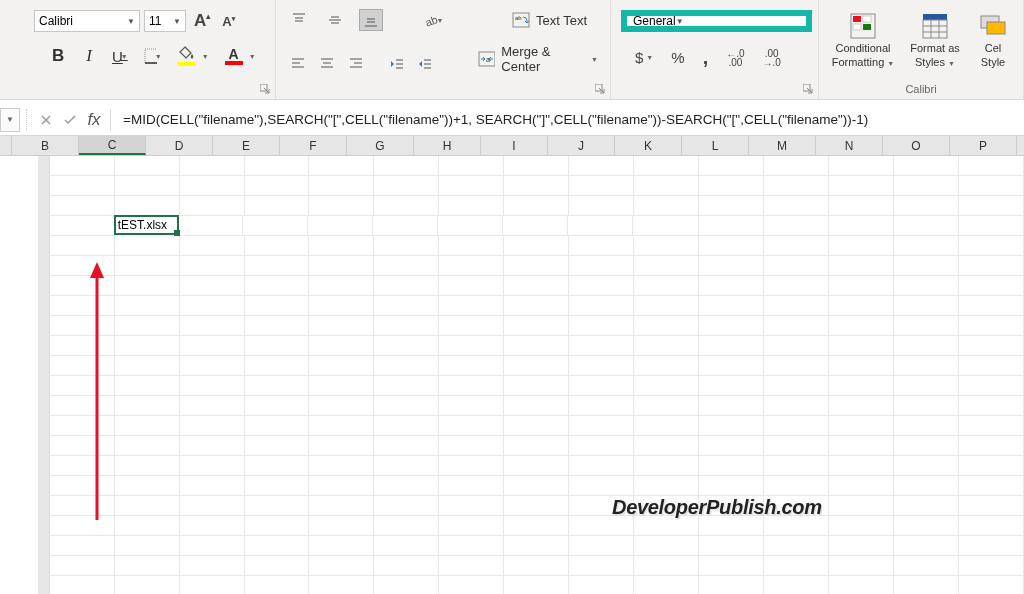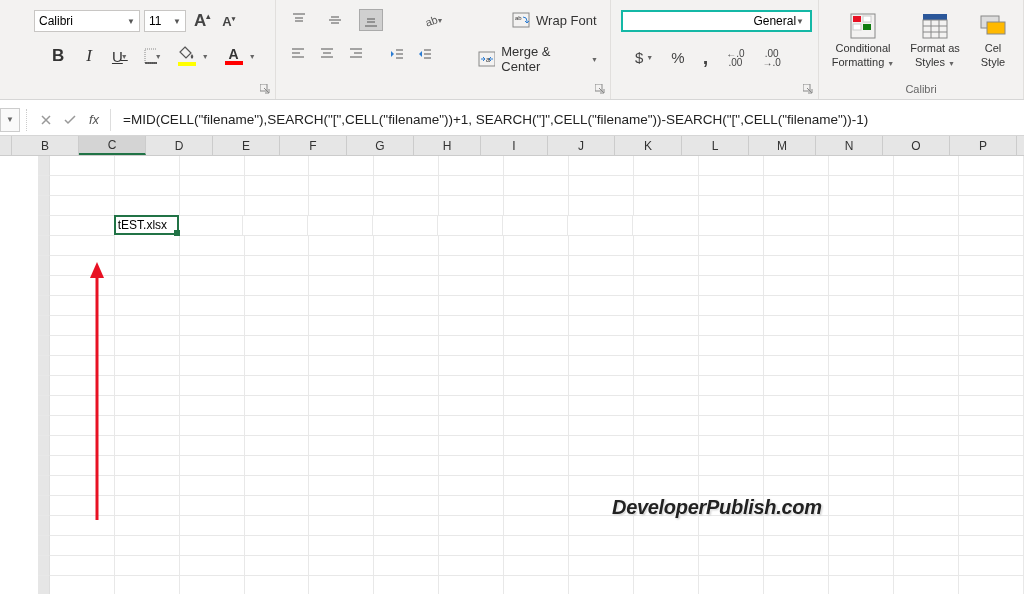--- a/index.html
+++ b/index.html
@@ -29,41 +29,41 @@
 .mini-dd { font-size: 7px; color: #666; margin-left: -2px; }
 .btn-border { width: 18px; height: 18px; display:flex; align-items:center; justify-content:center; }
 .btn-fill { display:flex; flex-direction: column; align-items:center; padding: 0 2px;}
 .fill-swatch { width: 18px; height: 4px; background: #ffff00; }
 .btn-fontcolor { display:flex; flex-direction: column; align-items:center; padding: 0 2px;}
 .fontcolor-swatch { width: 18px; height: 4px; background: #ff0000; }
 .a-letter { font-size: 14px; font-weight: 600; color: #333; line-height: 14px; }
 .bucket { font-size: 14px; line-height: 14px; }
 
 .align-row1 { display:flex; align-items:center; gap: 14px; margin-top: 4px; padding-left: 6px; }
-.align-row2 { display:flex; align-items:flex-start; gap: 8px; margin-top: 14px; padding-left: 6px; }
+.align-row2 { display:flex; align-items:flex-end; gap: 8px; margin-top: 14px; padding-left: 6px; }
 .align-btn { width: 22px; height: 20px; display:flex; align-items:center; justify-content:center; }
 .align-btn.active { background: #d0d0d0; outline: 1px solid #aaa; }
 .wrap-btn { display:flex; align-items:center; gap: 6px; font-size: 13px; color: #333; padding: 0 6px; }
 .merge-btn { display:flex; align-items:center; gap: 6px; font-size: 13px; color: #333; padding: 0 6px; }
 
 .number-row1 { display:flex; margin-top: 4px; padding-left: 4px; }
-.number-format { background: #fff; border: 2px solid #14b8a6; width: 192px; height: 22px; display:flex; align-items:center; justify-content: flex-end; padding: 0 6px; font-size: 12px; }
+.number-format { background: #fff; border: 6px solid #14b8a6; width: 192px; height: 22px; display:flex; align-items:center; justify-content: flex-start; padding: 0 6px; font-size: 12px; }
 .number-row2 { display:flex; align-items:center; gap: 10px; margin-top: 14px; padding-left: 14px; font-size: 15px; color: #444; }
 .num-btn { padding: 0 4px; display:flex; align-items:center; }
 
 .styles-row { display:flex; gap: 4px; padding: 6px 4px; }
 .style-btn { display:flex; flex-direction: column; align-items:center; justify-content: flex-start; width: 68px; font-size: 11px; color: #333; text-align:center; gap: 2px; }
 .style-icon { width: 28px; height: 28px; display:flex; align-items:center; justify-content:center; }
 .style-btn .dd { font-size: 7px; color: #666; }
 
 .formula-bar { height: 32px; border-bottom: 1px solid #d6d6d6; display:flex; align-items:center; background: #fff; margin-top: 4px; }
 .name-dd { width: 20px; height: 24px; border: 1px solid #ccc; margin-left: 0; display:flex; align-items:center; justify-content:center; font-size: 8px; color:#666; background:#fafafa; }
 .fb-btn { width: 24px; height: 24px; display:flex; align-items:center; justify-content:center; color: #888; }
 .fb-btn.enabled { color: #555; }
-.fb-fx { font-style: italic; font-size: 13px; color: #666; }
+.fb-fx { font-style: italic; font-size: 17px; color: #666; }
 .fb-input { flex: 1; font-size: 13.5px; color: #222; padding: 0 8px; border: none; outline: none; height: 100%; }
 
 .sheet { position: relative; }
 .col-headers { display:flex; background: #e6e6e6; border-bottom: 1px solid #ccc; height: 20px; }
 .corner { width: 12px; border-right: 1px solid #ccc; background: #e6e6e6; }
 .col-hdr { width: 67px; text-align:center; font-size: 12px; color:#333; border-right: 1px solid #ccc; display:flex; align-items:center; justify-content:center; }
 .col-hdr.sel { background: #d4d4d4; border-bottom: 2px solid #217346; }
 .grid-area { position: relative; }
 .row { display:flex; height: 20px; margin-left: 38px; }
 .row-hdr { width: 12px; border-right: 1px solid #ddd; border-bottom: 1px solid #e8e8e8; background: #e6e6e6; }
@@ -159,21 +159,21 @@
           </svg>
           <span class="mini-dd">▼</span>
         </span>
       <span style="width:34px"></span>
       <span class="wrap-btn">
         <svg width="18" height="16">
             <rect x="1" y="1" width="16" height="14" fill="none" stroke="#888"></rect>
             <text x="3" y="8" font-size="6" fill="#333">ab</text>
             <path d="M11 5 Q15 5 15 9 L15 11 M13 9 L15 11 L17 9" stroke="#2b7cd3" fill="none"></path>
           </svg>
-        <span>Wrap Font</span>
+        <span>Text Text</span>
       </span>
     </div>
     <div class="align-row2">
       <span class="align-btn">
           <svg width="16" height="16">
             <line x1="2" y1="3" x2="14" y2="3" stroke="#555"></line>
             <line x1="2" y1="7" x2="10" y2="7" stroke="#555"></line>
             <line x1="2" y1="11" x2="14" y2="11" stroke="#555"></line>
           </svg>
         </span>

